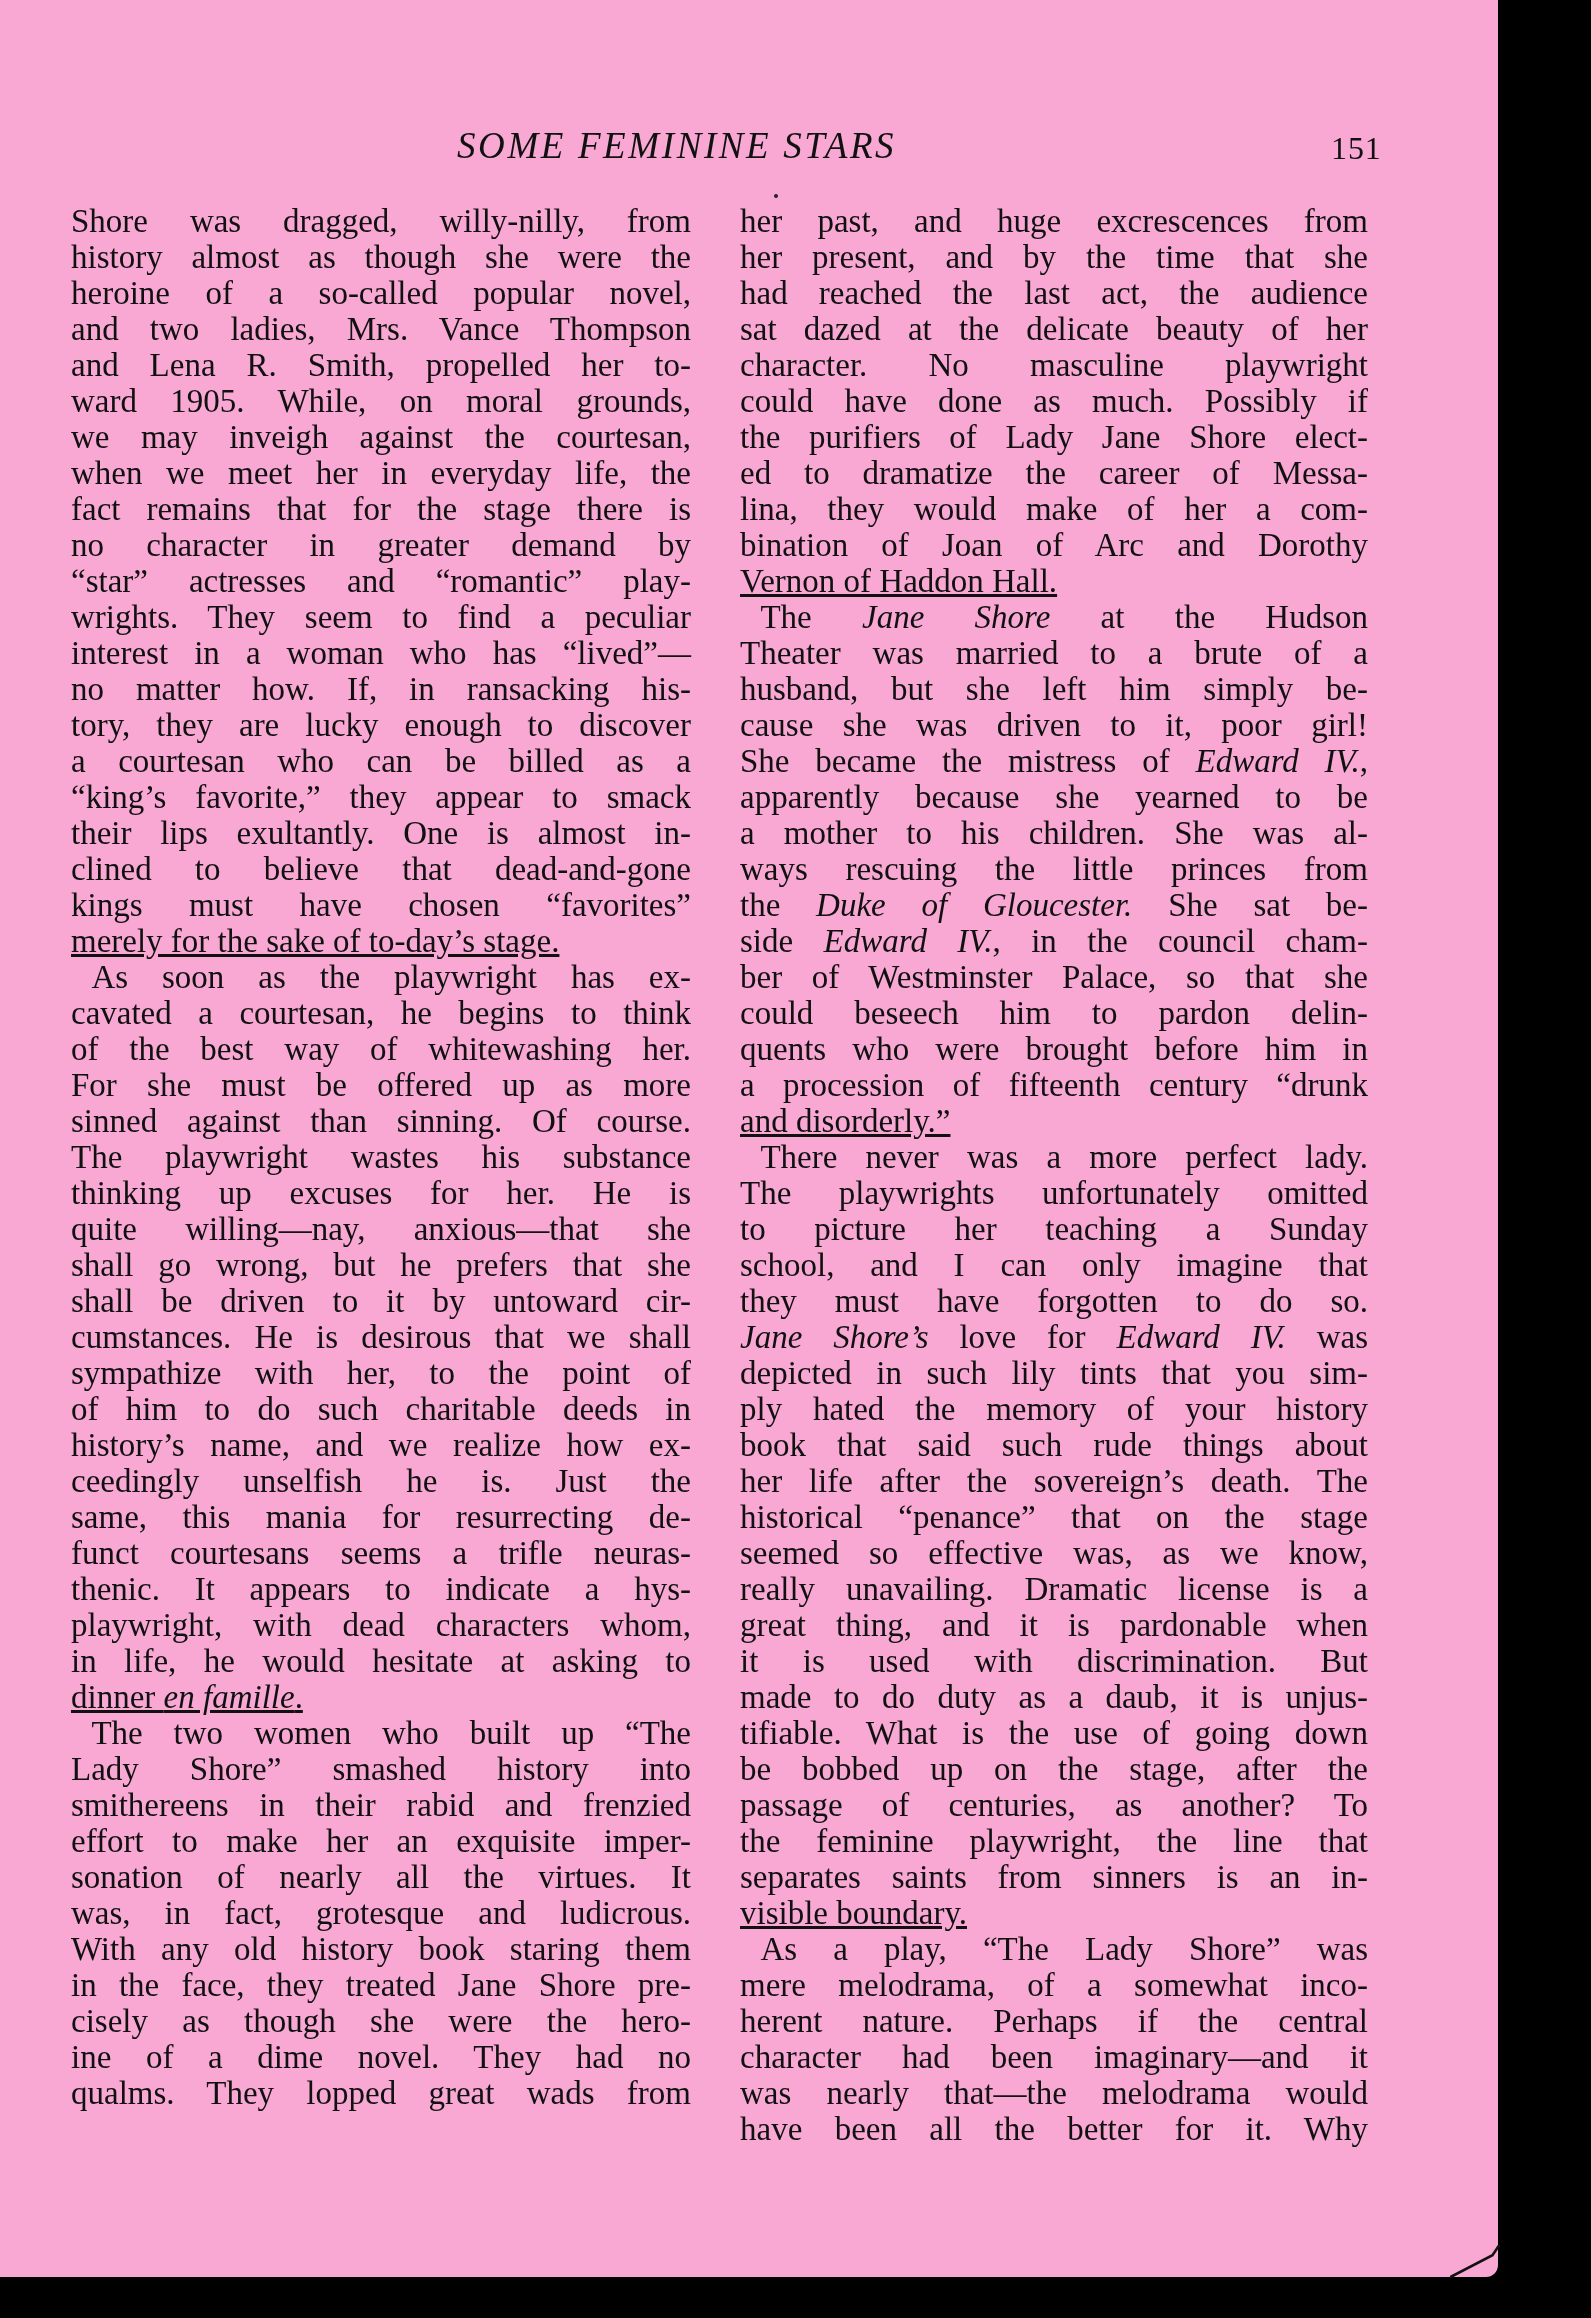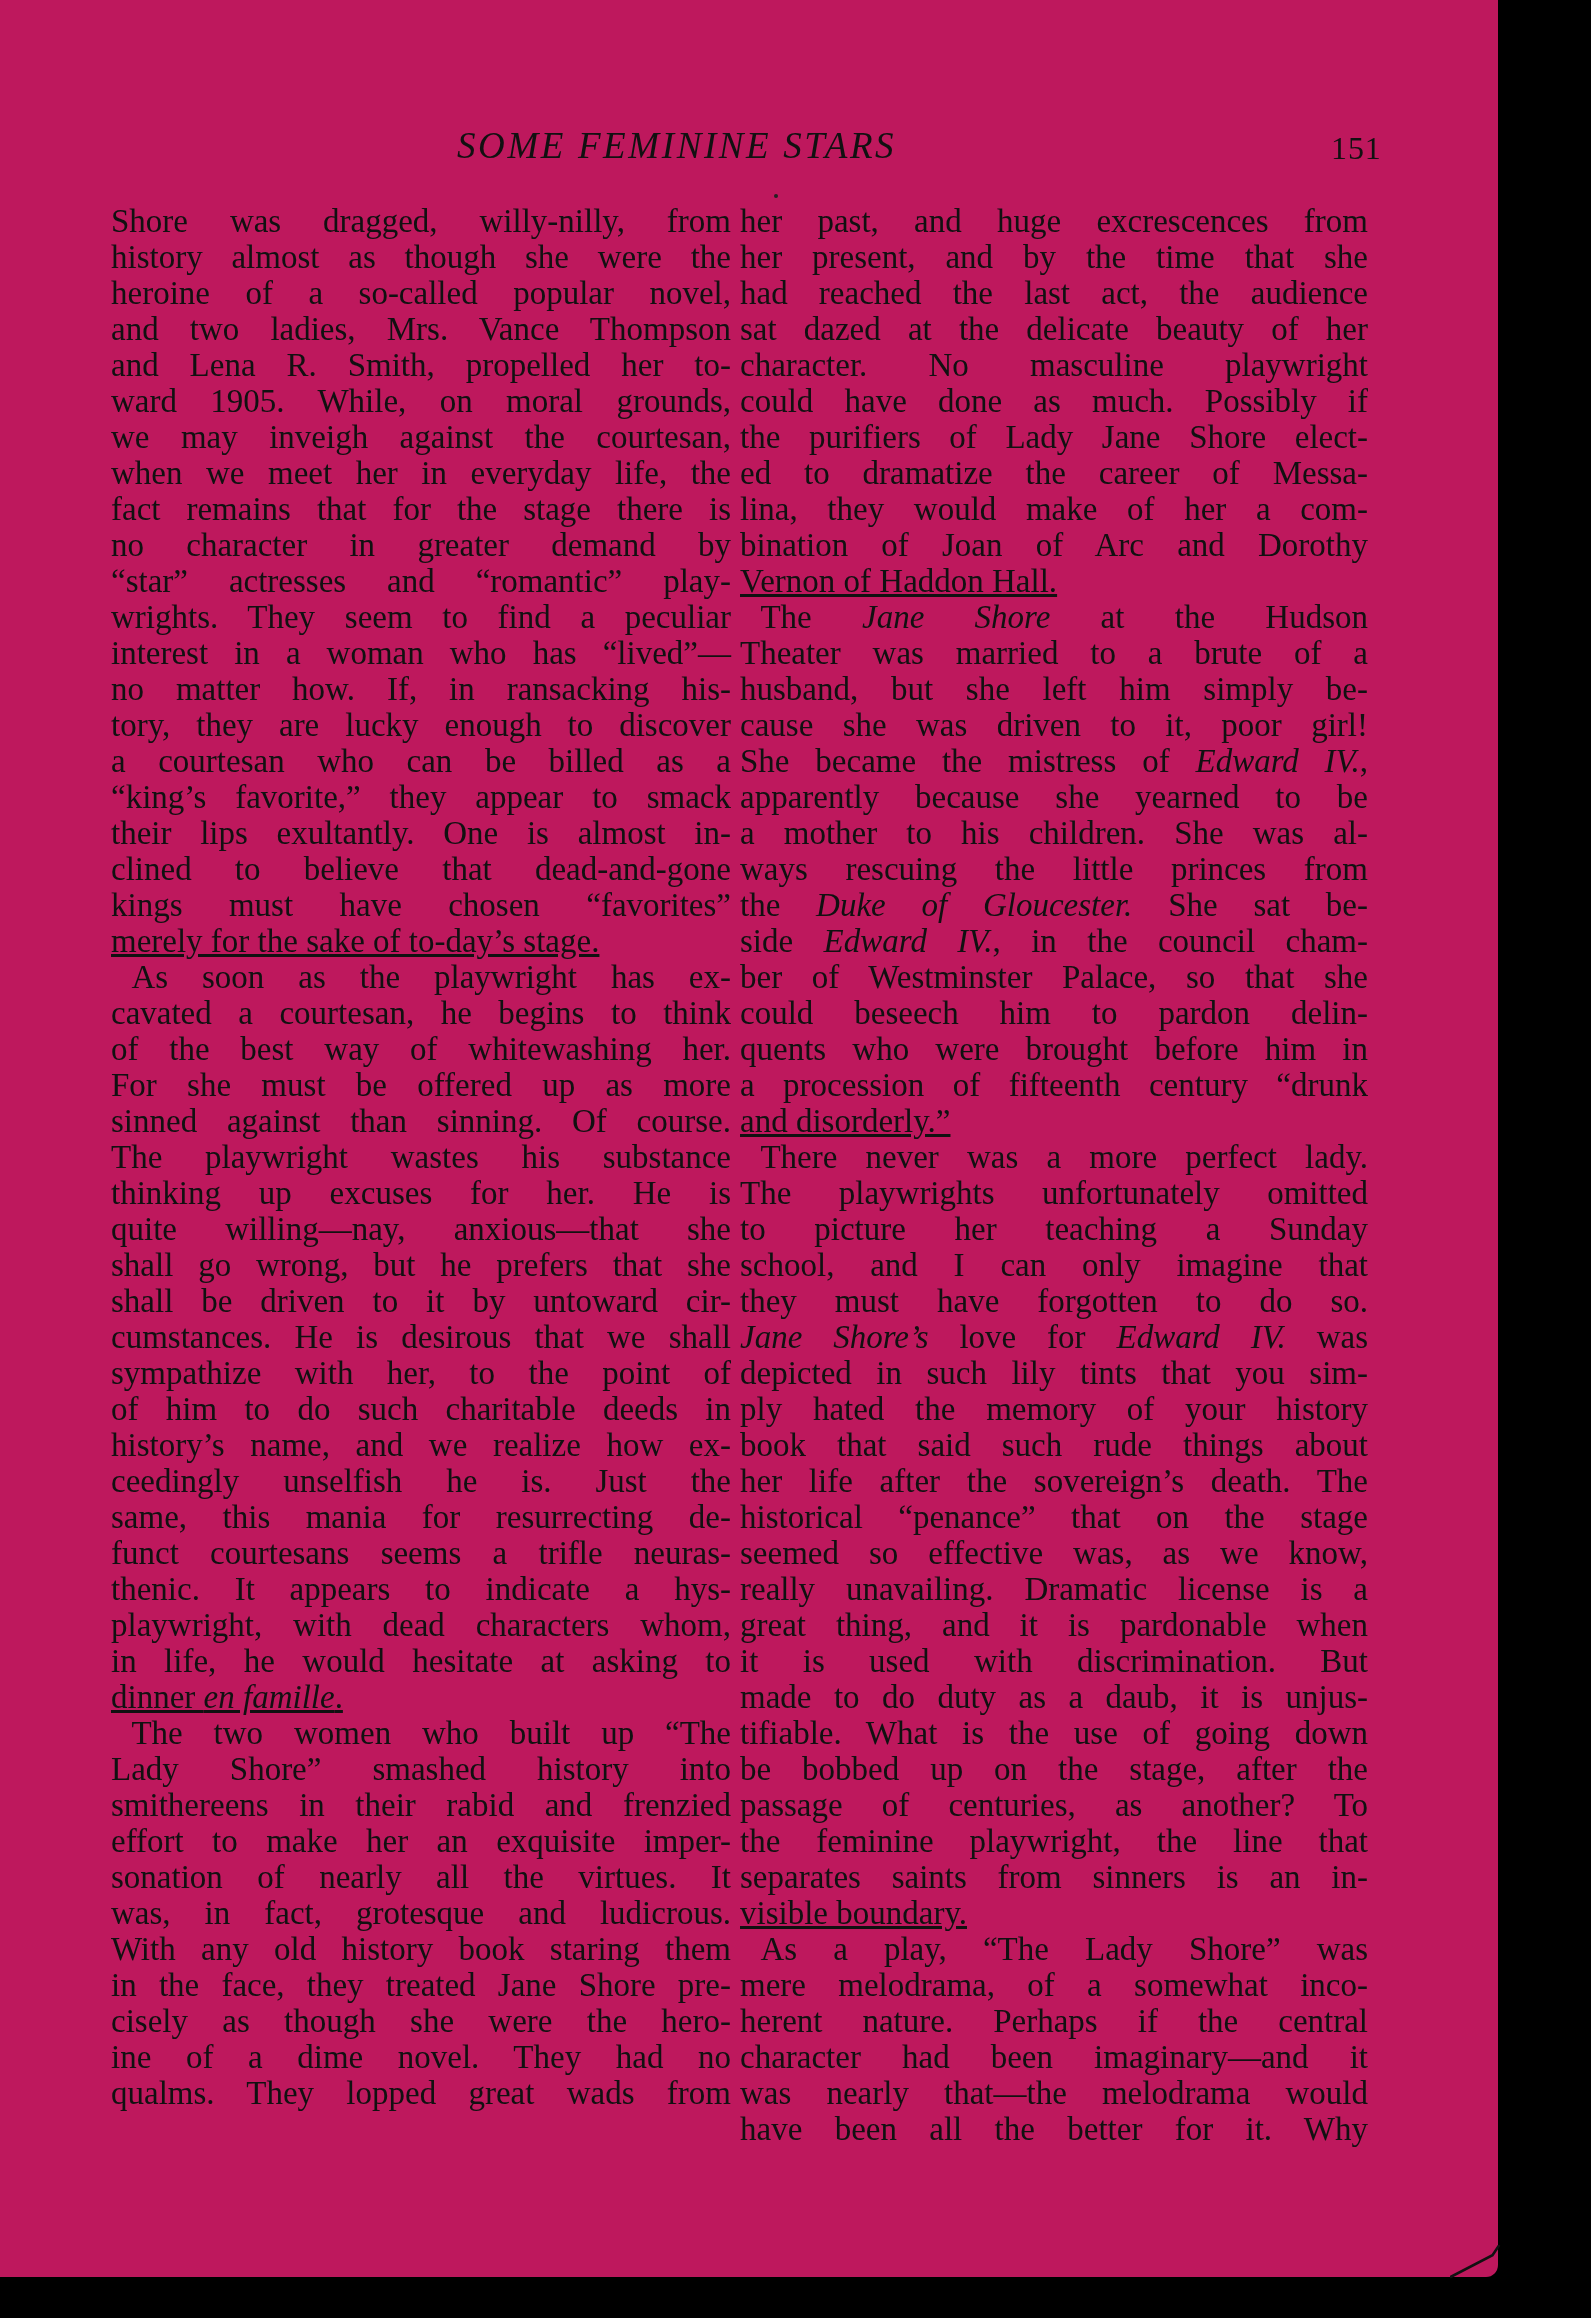--- a/index.html
+++ b/index.html
@@ -3,21 +3,21 @@
 <meta charset="utf-8">
 <style>
   html, body { margin: 0; padding: 0; }
   body {
     width: 1592px; height: 2319px; position: relative; overflow: hidden;
     background: #000000;
   }
   .page {
     position: absolute; left: 0; top: 0;
     width: 1498px; height: 2277px;
-    background: #be185d;
+    background: #f9a8d4;
     border-bottom-right-radius: 12px;
   }
   .corner-fold {
     position: absolute; left: 1450px; top: 2245px; width: 51px; height: 34px;
   }
   .running-head {
     position: absolute; left: 457px; top: 124px; width: 514px;
     font-family: "Liberation Serif", "DejaVu Serif", serif;
     font-style: italic; font-size: 37px; letter-spacing: 2.6px;
     color: #111; white-space: nowrap; line-height: 44px;
@@ -25,21 +25,21 @@
   .page-number {
     position: absolute; left: 1331px; top: 128px;
     font-family: "Liberation Serif", "DejaVu Serif", serif;
     font-size: 32px; color: #111; letter-spacing: 0.9px; line-height: 41px;
   }
   .column {
     position: absolute; top: 203px;
     font-family: "Liberation Serif", "DejaVu Serif", serif;
     font-size: 33px; line-height: 36px; color: #111;
   }
-  .col-left { left: 71px; width: 620px; margin-left: 40px; }
+  .col-left { left: 71px; width: 620px; }
   .col-right { left: 740px; width: 628px; }
   .line {
     height: 36px; white-space: nowrap;
     text-align: justify; text-align-last: justify;
     overflow: visible;
   }
   .line.indent { padding-left: 20.4px; }
   .line.last { text-align-last: left; text-decoration: underline; }
   .line i { font-style: italic; }
   .speck { position: absolute; background: #222; border-radius: 50%; }

